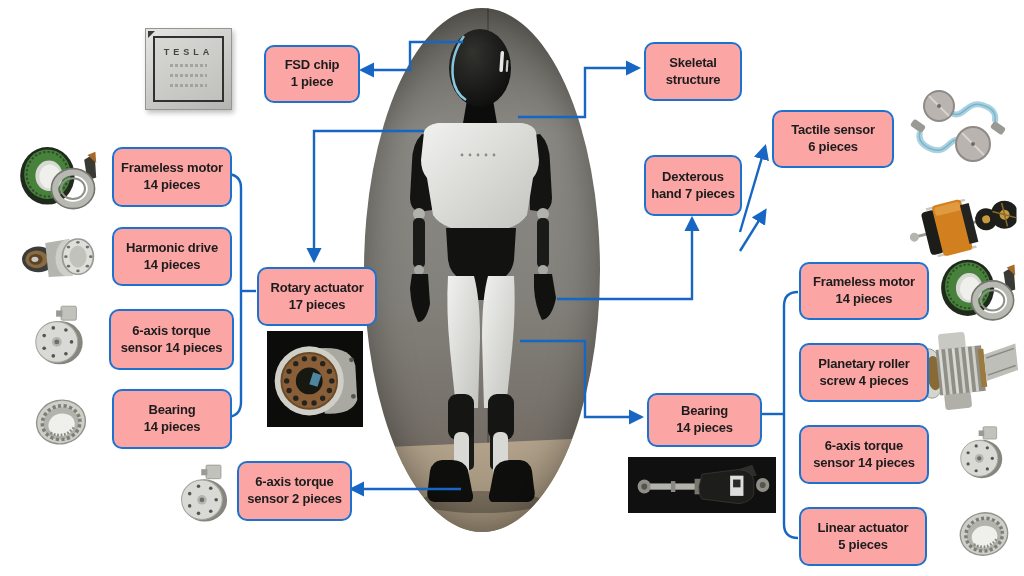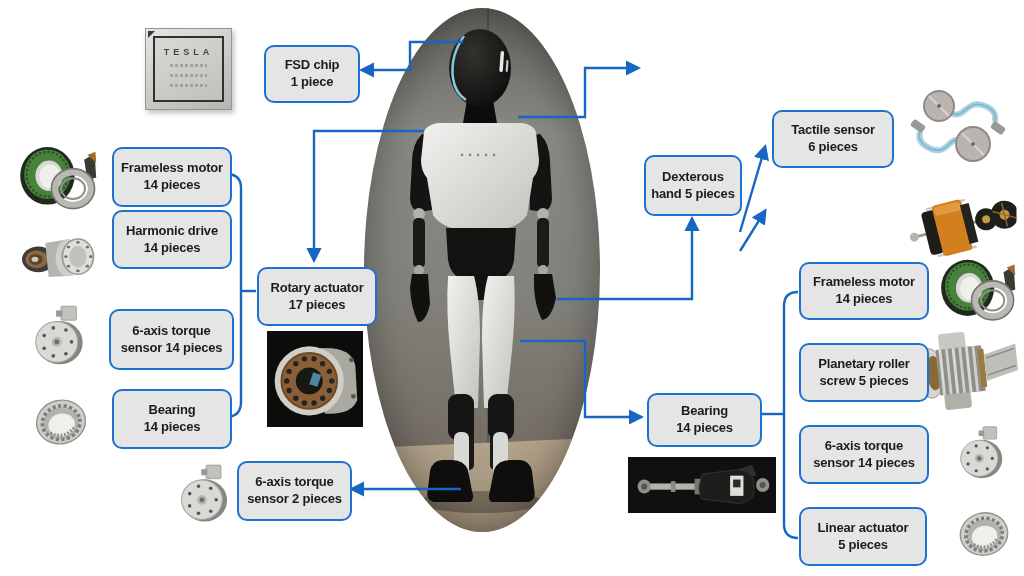--- a/index.html
+++ b/index.html
@@ -7,21 +7,21 @@
           font-family:"Liberation Sans",sans-serif;}
   
   .stage{position:absolute;left:364px;top:8px;width:236px;height:524px;border-radius:50%;
          overflow:hidden;background:linear-gradient(180deg,#63625c 0%,#8b8983 24%,#83817b 55%,#767069 80%,#6b6257 100%);}
   .wall-seam{position:absolute;left:52%;top:0;width:2px;height:84%;background:rgba(38,38,34,.30);}
   .floor{position:absolute;left:-10%;top:83%;width:120%;height:22%;
          background:linear-gradient(180deg,#b2a28b,#93856e);transform:rotate(-2.5deg);}
   .vignette{position:absolute;inset:0;border-radius:50%;box-shadow:inset 0 0 42px rgba(0,0,0,.38);}
   .robot{position:absolute;inset:0;}
   
-  .box{position:absolute;background:#e5e5e5;border:2px solid #1d72cf;border-radius:10px;
+  .box{position:absolute;background:#fca5a5;border:2px solid #1d72cf;border-radius:10px;
        display:flex;align-items:center;justify-content:center;z-index:5;}
   .box span{white-space:pre-line;text-align:center;font-size:13px;font-weight:bold;
             color:#1c1c1c;line-height:1.3;letter-spacing:-.2px;}
   
   .overlay{position:absolute;left:0;top:0;z-index:4;pointer-events:none;}
   
   .part{position:absolute;z-index:2;}
   
   .chip{position:absolute;left:145px;top:28px;width:85px;height:80px;z-index:2;
         background:linear-gradient(150deg,#e5e5e3,#b4b4b1);border:1px solid #959592;
@@ -324,59 +324,63 @@
   </svg>
 
   <div class="box" style="left:264px;top:45px;width:92px;height:54px">
       <span>FSD chip
 1 piece</span>
     </div>
   <div class="box" style="left:112px;top:147px;width:116px;height:56px">
       <span>Frameless motor
 14 pieces</span>
     </div>
-  <div class="box" style="left:112px;top:210px;width:116px;height:55px">
+  <div class="box" style="left:112px;top:227px;width:116px;height:55px">
       <span>Harmonic drive
 14 pieces</span>
     </div>
   <div class="box" style="left:109px;top:309px;width:121px;height:57px">
       <span>6-axis torque
 sensor 14 pieces</span>
     </div>
   <div class="box" style="left:112px;top:389px;width:116px;height:56px">
       <span>Bearing
 14 pieces</span>
     </div>
   <div class="box" style="left:257px;top:267px;width:116px;height:55px">
       <span>Rotary actuator
 17 pieces</span>
     </div>
   <div class="box" style="left:237px;top:461px;width:111px;height:56px">
       <span>6-axis torque
 sensor 2 pieces</span>
     </div>
+  <div class="box" style="left:644px;top:42px;width:94px;height:55px">
+      <span>Skeletal
+structure</span>
+    </div>
   <div class="box" style="left:644px;top:155px;width:94px;height:57px">
       <span>Dexterous
-hand 5 pieces</span>
+hand 7 pieces</span>
     </div>
   <div class="box" style="left:772px;top:110px;width:118px;height:54px">
       <span>Tactile sensor
 6 pieces</span>
     </div>
   <div class="box" style="left:647px;top:393px;width:111px;height:50px">
       <span>Bearing
 14 pieces</span>
     </div>
   <div class="box" style="left:799px;top:262px;width:126px;height:54px">
       <span>Frameless motor
 14 pieces</span>
     </div>
   <div class="box" style="left:799px;top:343px;width:126px;height:55px">
       <span>Planetary roller
-screw 5 pieces</span>
+screw 4 pieces</span>
     </div>
   <div class="box" style="left:799px;top:425px;width:126px;height:55px">
       <span>6-axis torque
 sensor 14 pieces</span>
     </div>
   <div class="box" style="left:799px;top:507px;width:124px;height:55px">
       <span>Linear actuator
 5 pieces</span>
     </div>
 

